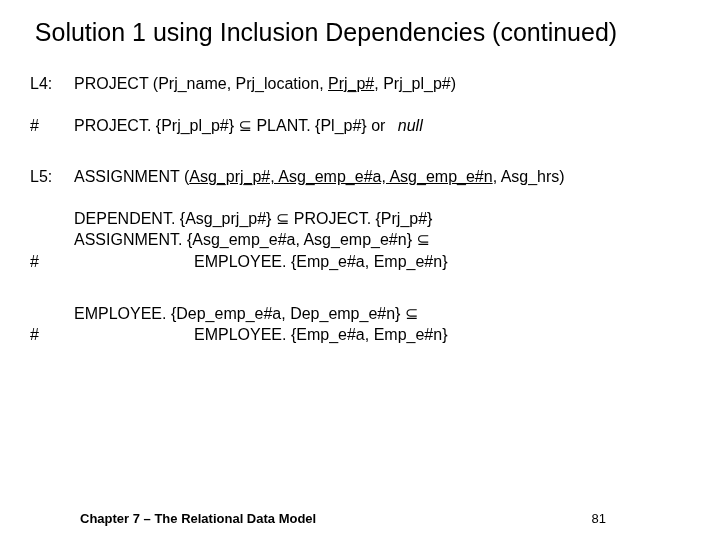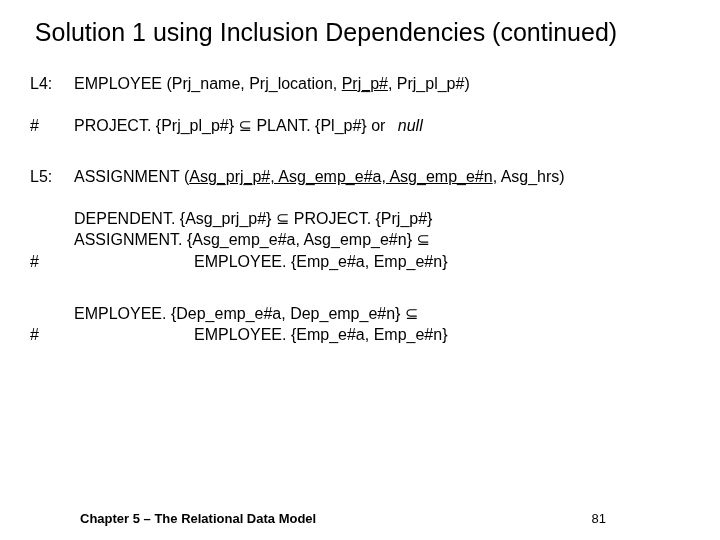--- a/index.html
+++ b/index.html
@@ -59,21 +59,21 @@
 </head>
 <body>
 
 <div class="slide">
 
   <h1 class="title">Solution 1 using Inclusion Dependencies (continued)</h1>
 
   <div class="row">
     <div class="lbl">L4:</div>
     <div class="body">
-      <span>EMPLOYEE  (Prj_name, Prj_location, </span><span class="u">Prj_p#</span><span>, Prj_pl_p#)</span>
+      <span>PROJECT  (Prj_name, Prj_location, </span><span class="u">Prj_p#</span><span>, Prj_pl_p#)</span>
     </div>
   </div>
 
   <div class="row">
     <div class="lbl">#</div>
     <div class="body">
       <span>PROJECT. {Prj_pl_p#}  </span><span class="subset">⊆</span><span>  PLANT. {Pl_p#}  or </span><span class="italic">null</span>
     </div>
   </div>
 
@@ -106,17 +106,17 @@
     <div class="lbl">#</div>
     <div class="body">
       <div>
         <span>EMPLOYEE. {Dep_emp_e#a, Dep_emp_e#n}  </span><span class="subset">⊆</span>
       </div>
       <div class="indent">EMPLOYEE. {Emp_e#a, Emp_e#n}</div>
     </div>
   </div>
 
   <div class="footer">
-    <span class="chap">Chapter 5 – The Relational Data Model</span>
+    <span class="chap">Chapter 7 – The Relational Data Model</span>
     <span>81</span>
   </div>
 
 </div>
 
 </body></html>

